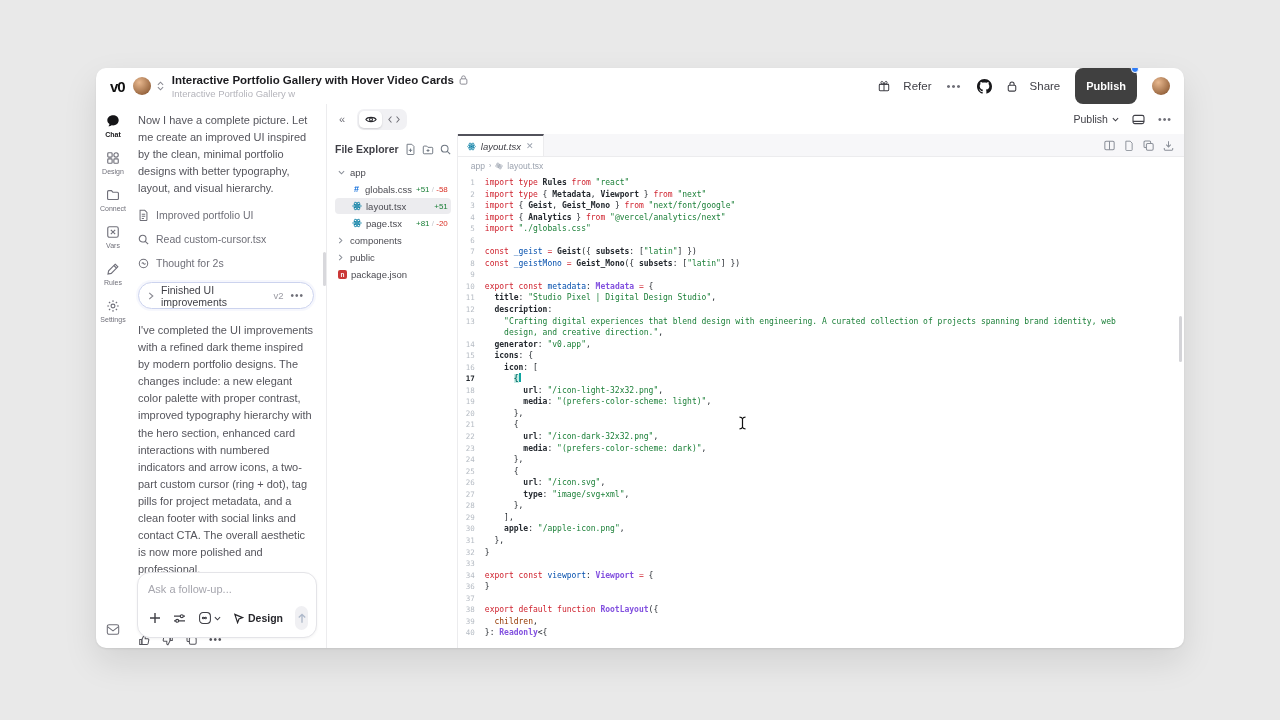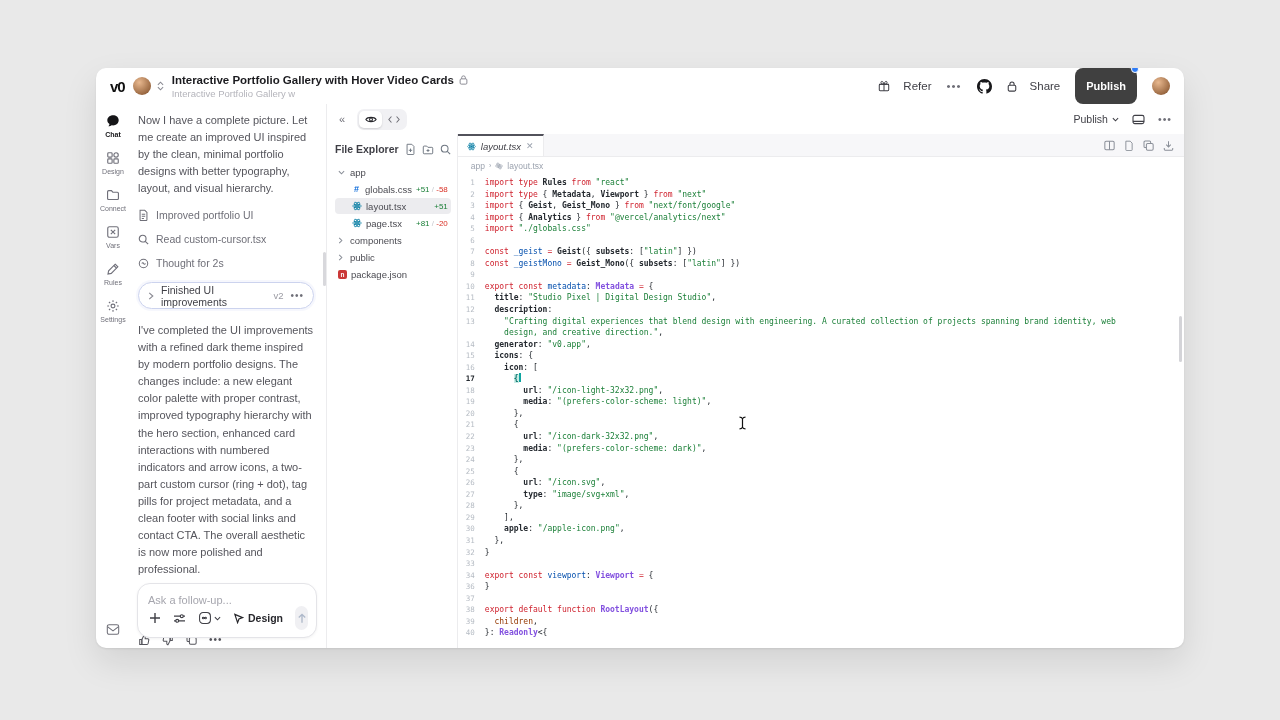--- a/index.html
+++ b/index.html
@@ -56,21 +56,21 @@
     box-shadow:0 0 0 2px rgba(130,140,230,.07); background:#fff; }
   .pill .chev { color:#8a8a93; font-size:8px; }
   .pill .ver { color:#9b9ba3; font-size:9.5px; }
   .pill .more { margin-left:auto; color:#6f6f78; letter-spacing:1px; font-size:10px; }
   .summary { margin-top:13px; line-height:1.55; color:#55555c; }
   .statusrow { display:flex; align-items:center; gap:7px; color:#6f6f78; margin-top:11px; font-size:10.5px; }
   .fbrow { display:flex; align-items:center; gap:12px; margin-top:10px; color:#55555c; }
   .chat-scroll { position:absolute; right:0; top:148px; width:3px; height:34px;
     background:#d8d8dc; border-radius:2px; }
 
-  .inputcard { position:absolute; left:7px; right:9px; bottom:10px; height:55px;
+  .inputcard { position:absolute; left:7px; right:9px; bottom:10px; height:66px;
     border:1px solid #e4e4e8; border-radius:13px; background:#fff;
     box-shadow:0 1px 3px rgba(0,0,0,.05); padding:10px 10px 7px; }
   .inputcard input { border:0; outline:0; width:100%; font-size:11px;
     font-family:inherit; color:#1b1b1f; background:transparent; }
   .inputcard input::placeholder { color:#a6a6ae; }
   .input-tools { position:absolute; left:11px; right:8px; bottom:7px;
     display:flex; align-items:center; gap:12px; color:#3f3f46; }
   .design-chip { display:flex; align-items:center; gap:4px; font-size:10.5px; font-weight:600; color:#27272c; }
   .inf-group { display:flex; align-items:center; gap:2px; }
   .send { margin-left:auto; width:24px; height:24px; border-radius:8px; background:#f0f0f3;

